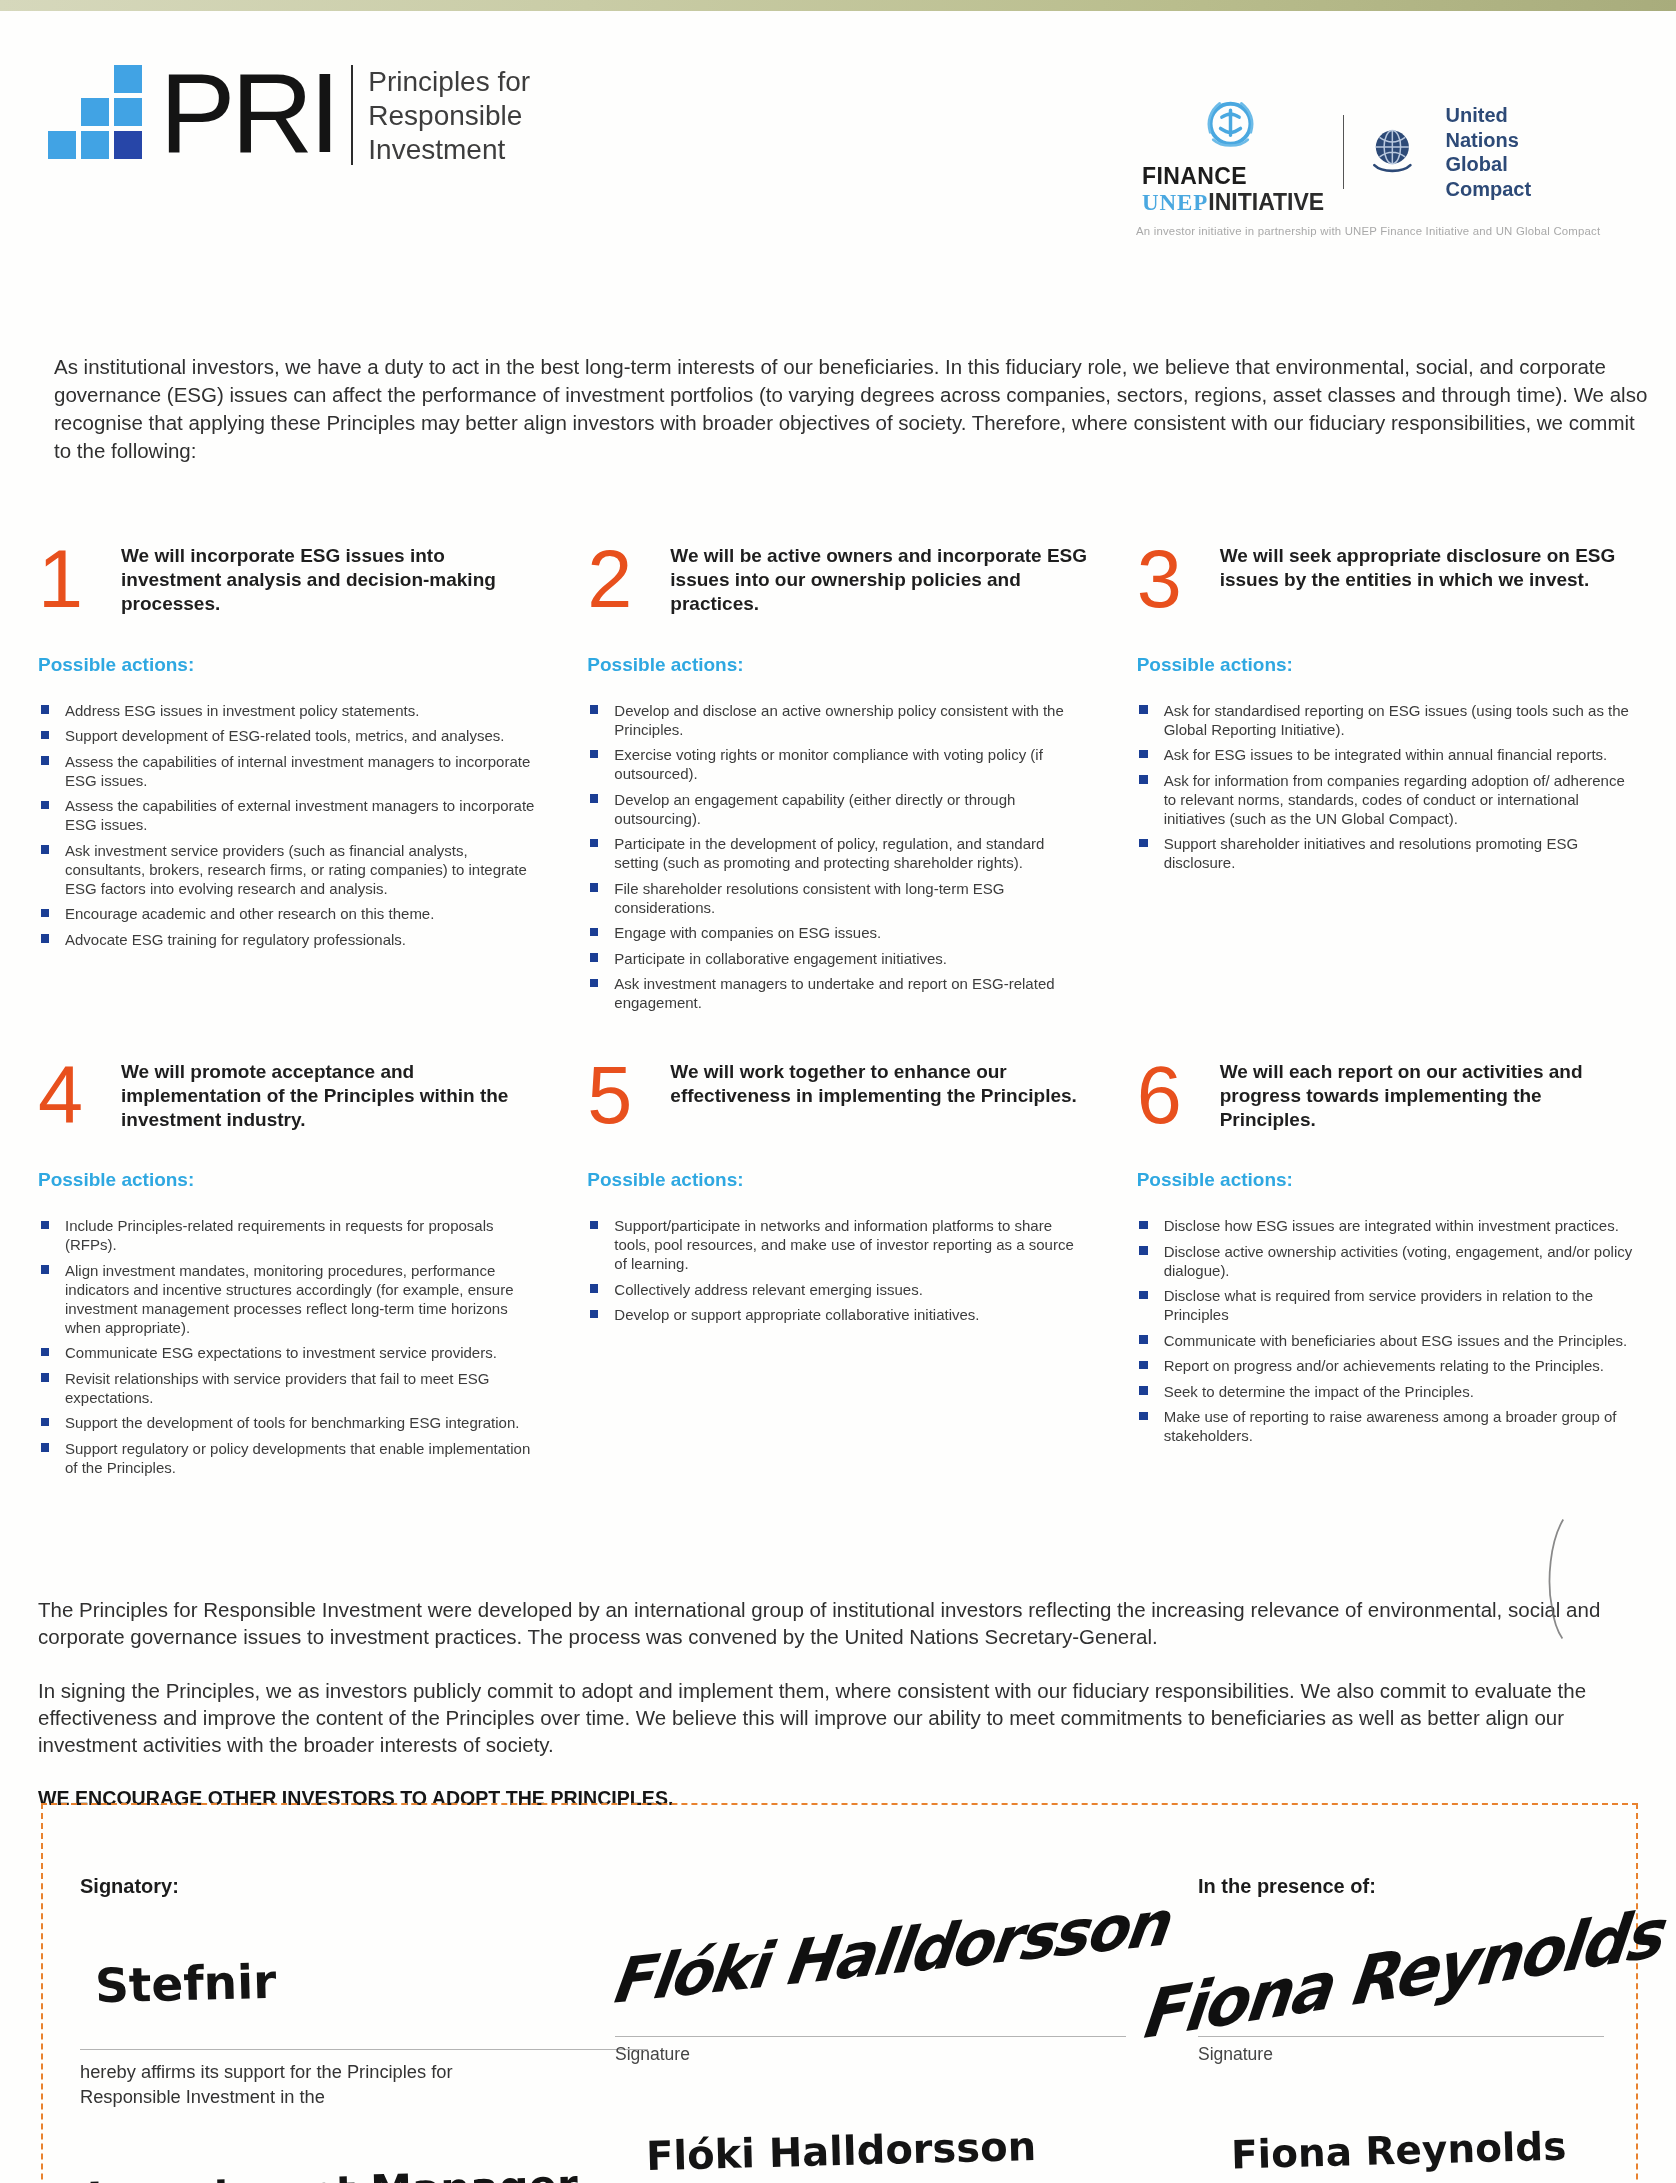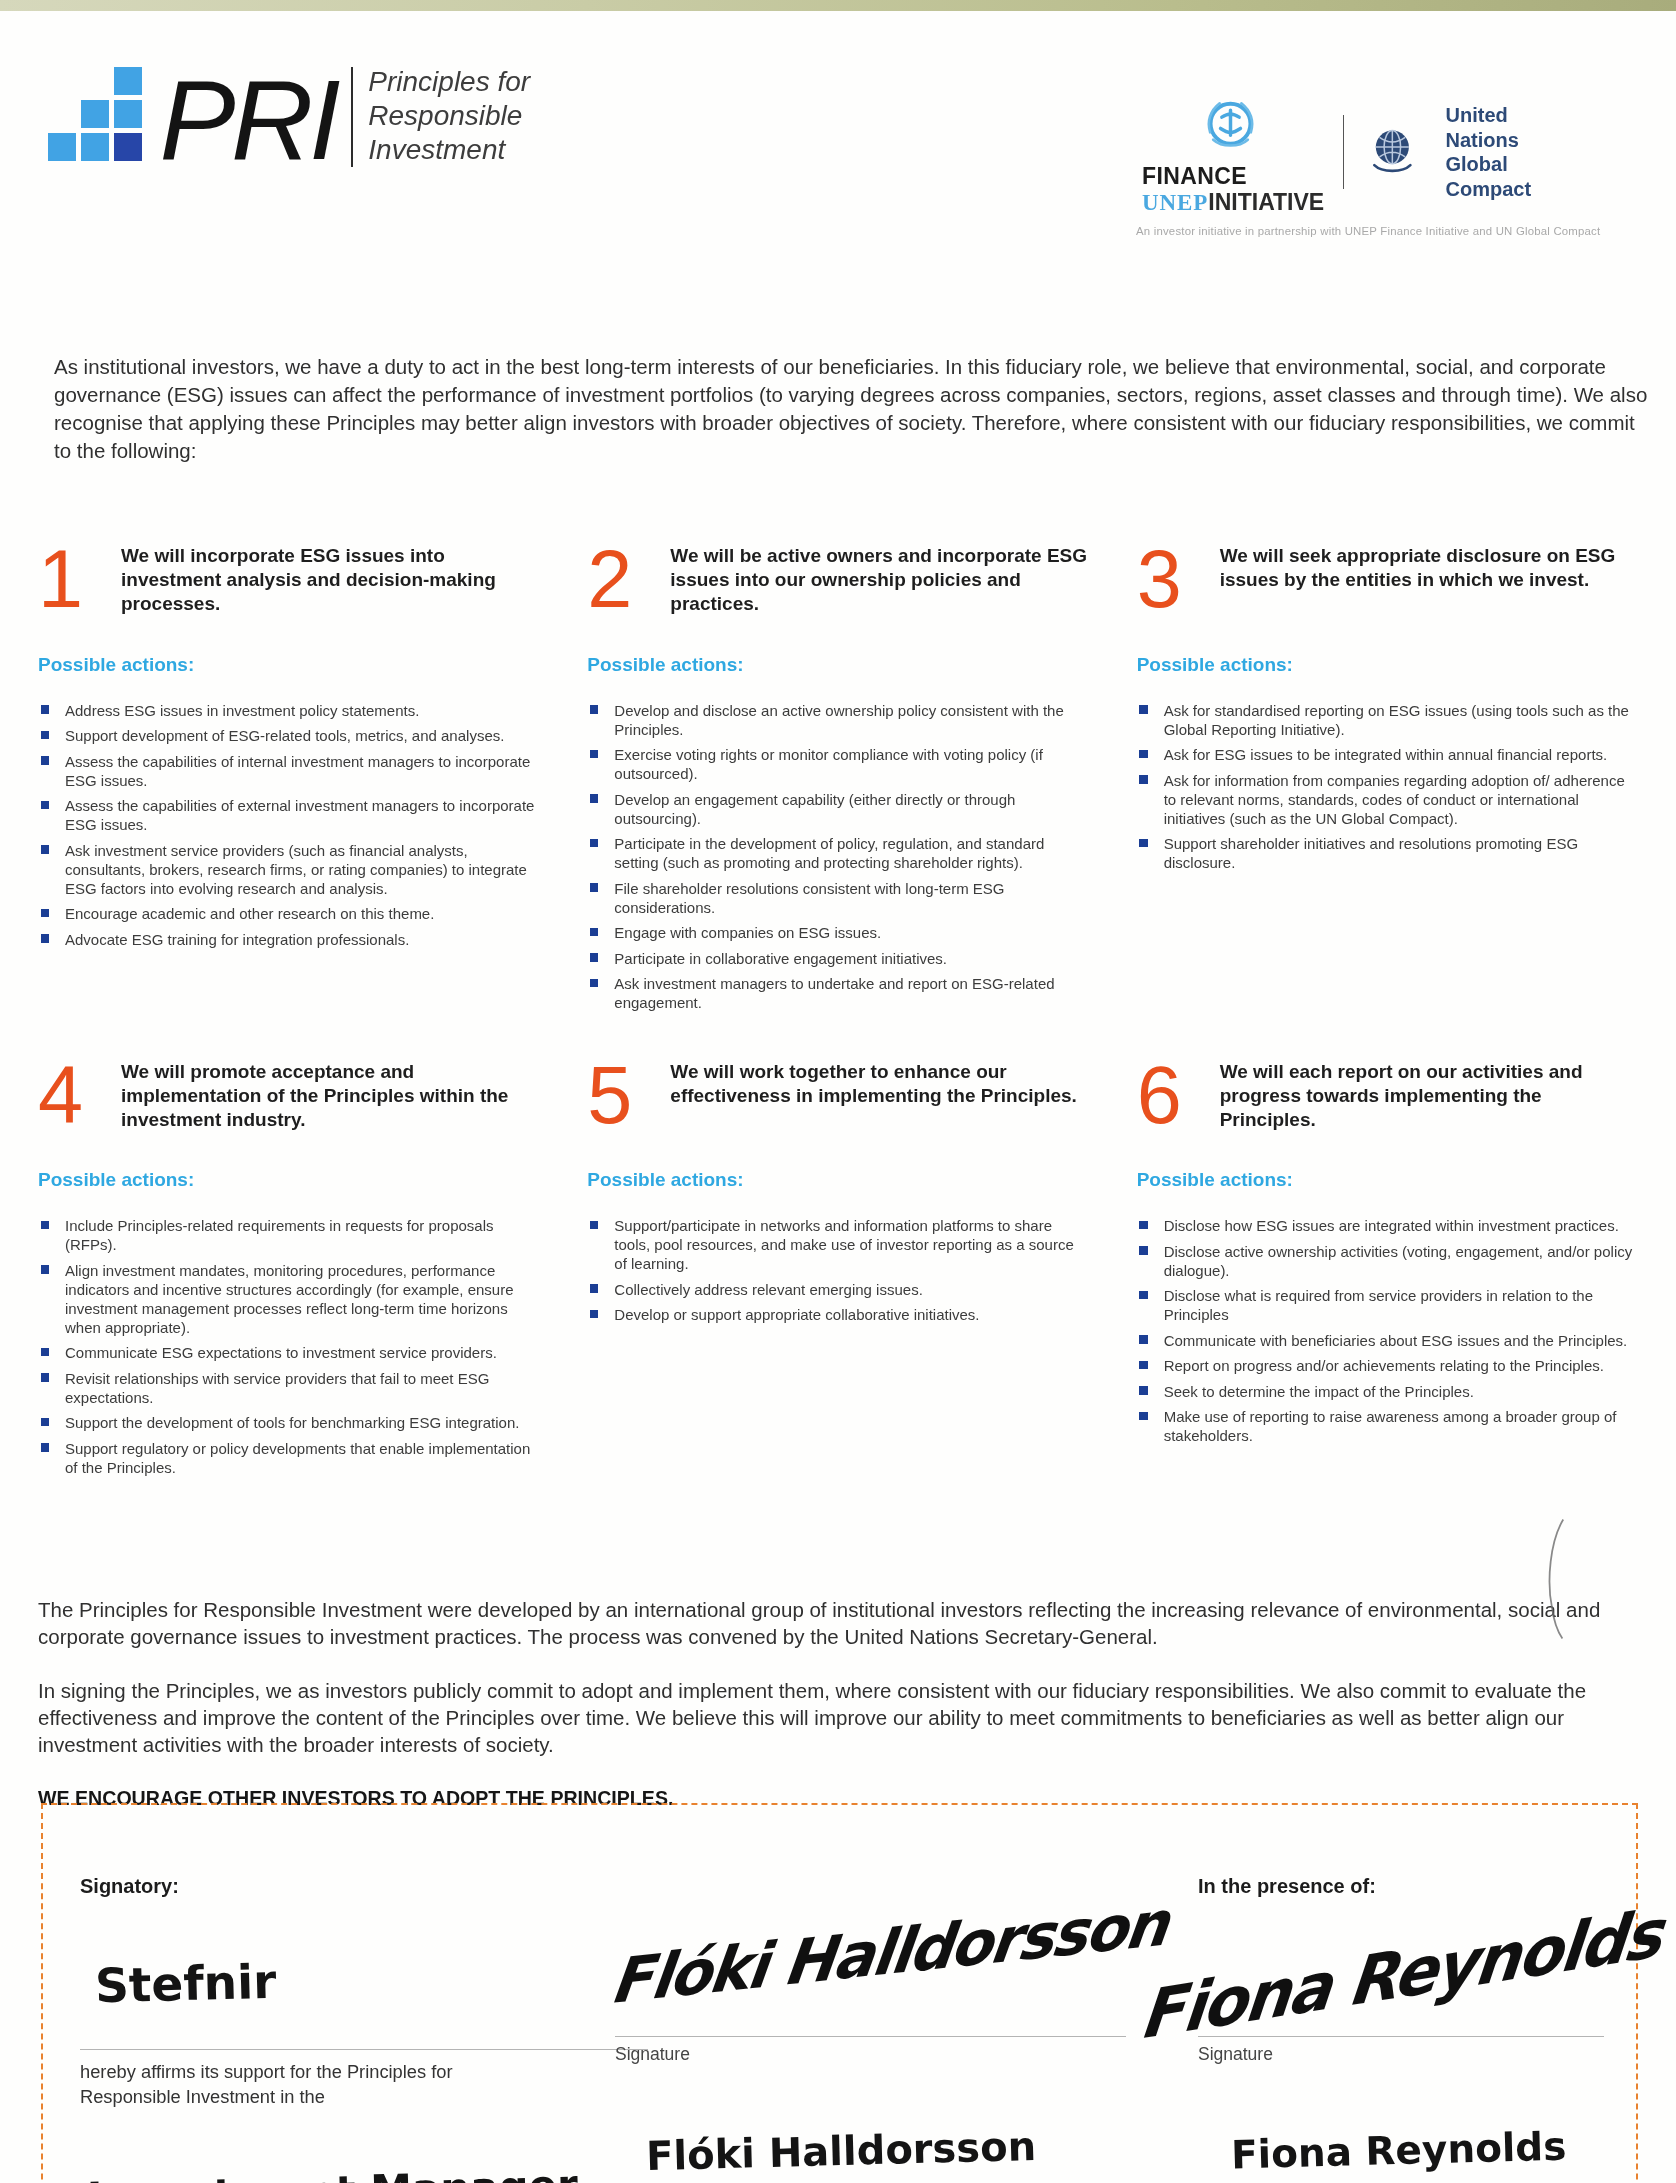--- a/index.html
+++ b/index.html
@@ -10,21 +10,21 @@
     font-family:"Liberation Sans","DejaVu Sans",sans-serif;
     color:#2e2e2e;
     overflow:hidden;
   }
   .top-strip{
     position:absolute;top:0;left:0;width:1677px;height:11.4px;
     background:linear-gradient(90deg,#d6d8bc 0%,#c9cca6 35%,#b9bd8d 70%,#a8ac7c 100%);
   }
   
   .header{position:absolute;top:52px;left:48px;right:48px;height:183px;}
-  .pri-logo{position:absolute;left:0;top:13px;display:flex;align-items:flex-end;font-style:italic;}
+  .pri-logo{position:absolute;left:0;top:13px;display:flex;align-items:flex-start;}
   .squares{position:relative;width:100px;height:100px;margin-right:11.4px;}
   .sq{position:absolute;width:28px;height:28px;background:var(--pri-lightblue);}
   .sq.dark{background:var(--pri-navy);}
   .sq.r0c2{left:66px;top:0;}
   .sq.r1c1{left:33px;top:33px;}
   .sq.r1c2{left:66px;top:33px;}
   .sq.r2c0{left:0;top:66px;}
   .sq.r2c1{left:33px;top:66px;}
   .sq.r2c2{left:66px;top:66px;}
   .pri-word{
@@ -171,21 +171,21 @@
           <h3 class="p-title">We will incorporate ESG issues into investment analysis and decision-making processes.</h3>
         </div>
         <div class="p-actions-label">Possible actions:</div>
         <ul class="p-actions">
           <li><span class="bullet"></span><span>Address ESG issues in investment policy statements.</span></li>
           <li><span class="bullet"></span><span>Support development of ESG-related tools, metrics, and analyses.</span></li>
           <li><span class="bullet"></span><span>Assess the capabilities of internal investment managers to incorporate ESG issues.</span></li>
           <li><span class="bullet"></span><span>Assess the capabilities of external investment managers to incorporate ESG issues.</span></li>
           <li><span class="bullet"></span><span>Ask investment service providers (such as financial analysts, consultants, brokers, research firms, or rating companies) to integrate ESG factors into evolving research and analysis.</span></li>
           <li><span class="bullet"></span><span>Encourage academic and other research on this theme.</span></li>
-          <li><span class="bullet"></span><span>Advocate ESG training for integration professionals.</span></li>
+          <li><span class="bullet"></span><span>Advocate ESG training for regulatory professionals.</span></li>
         </ul>
       </div>
       <div class="principle-card">
         <div class="p-head">
           <span class="p-number">2</span>
           <h3 class="p-title">We will be active owners and incorporate ESG issues into our ownership policies and practices.</h3>
         </div>
         <div class="p-actions-label">Possible actions:</div>
         <ul class="p-actions">
           <li><span class="bullet"></span><span>Develop and disclose an active ownership policy consistent with the Principles.</span></li>

